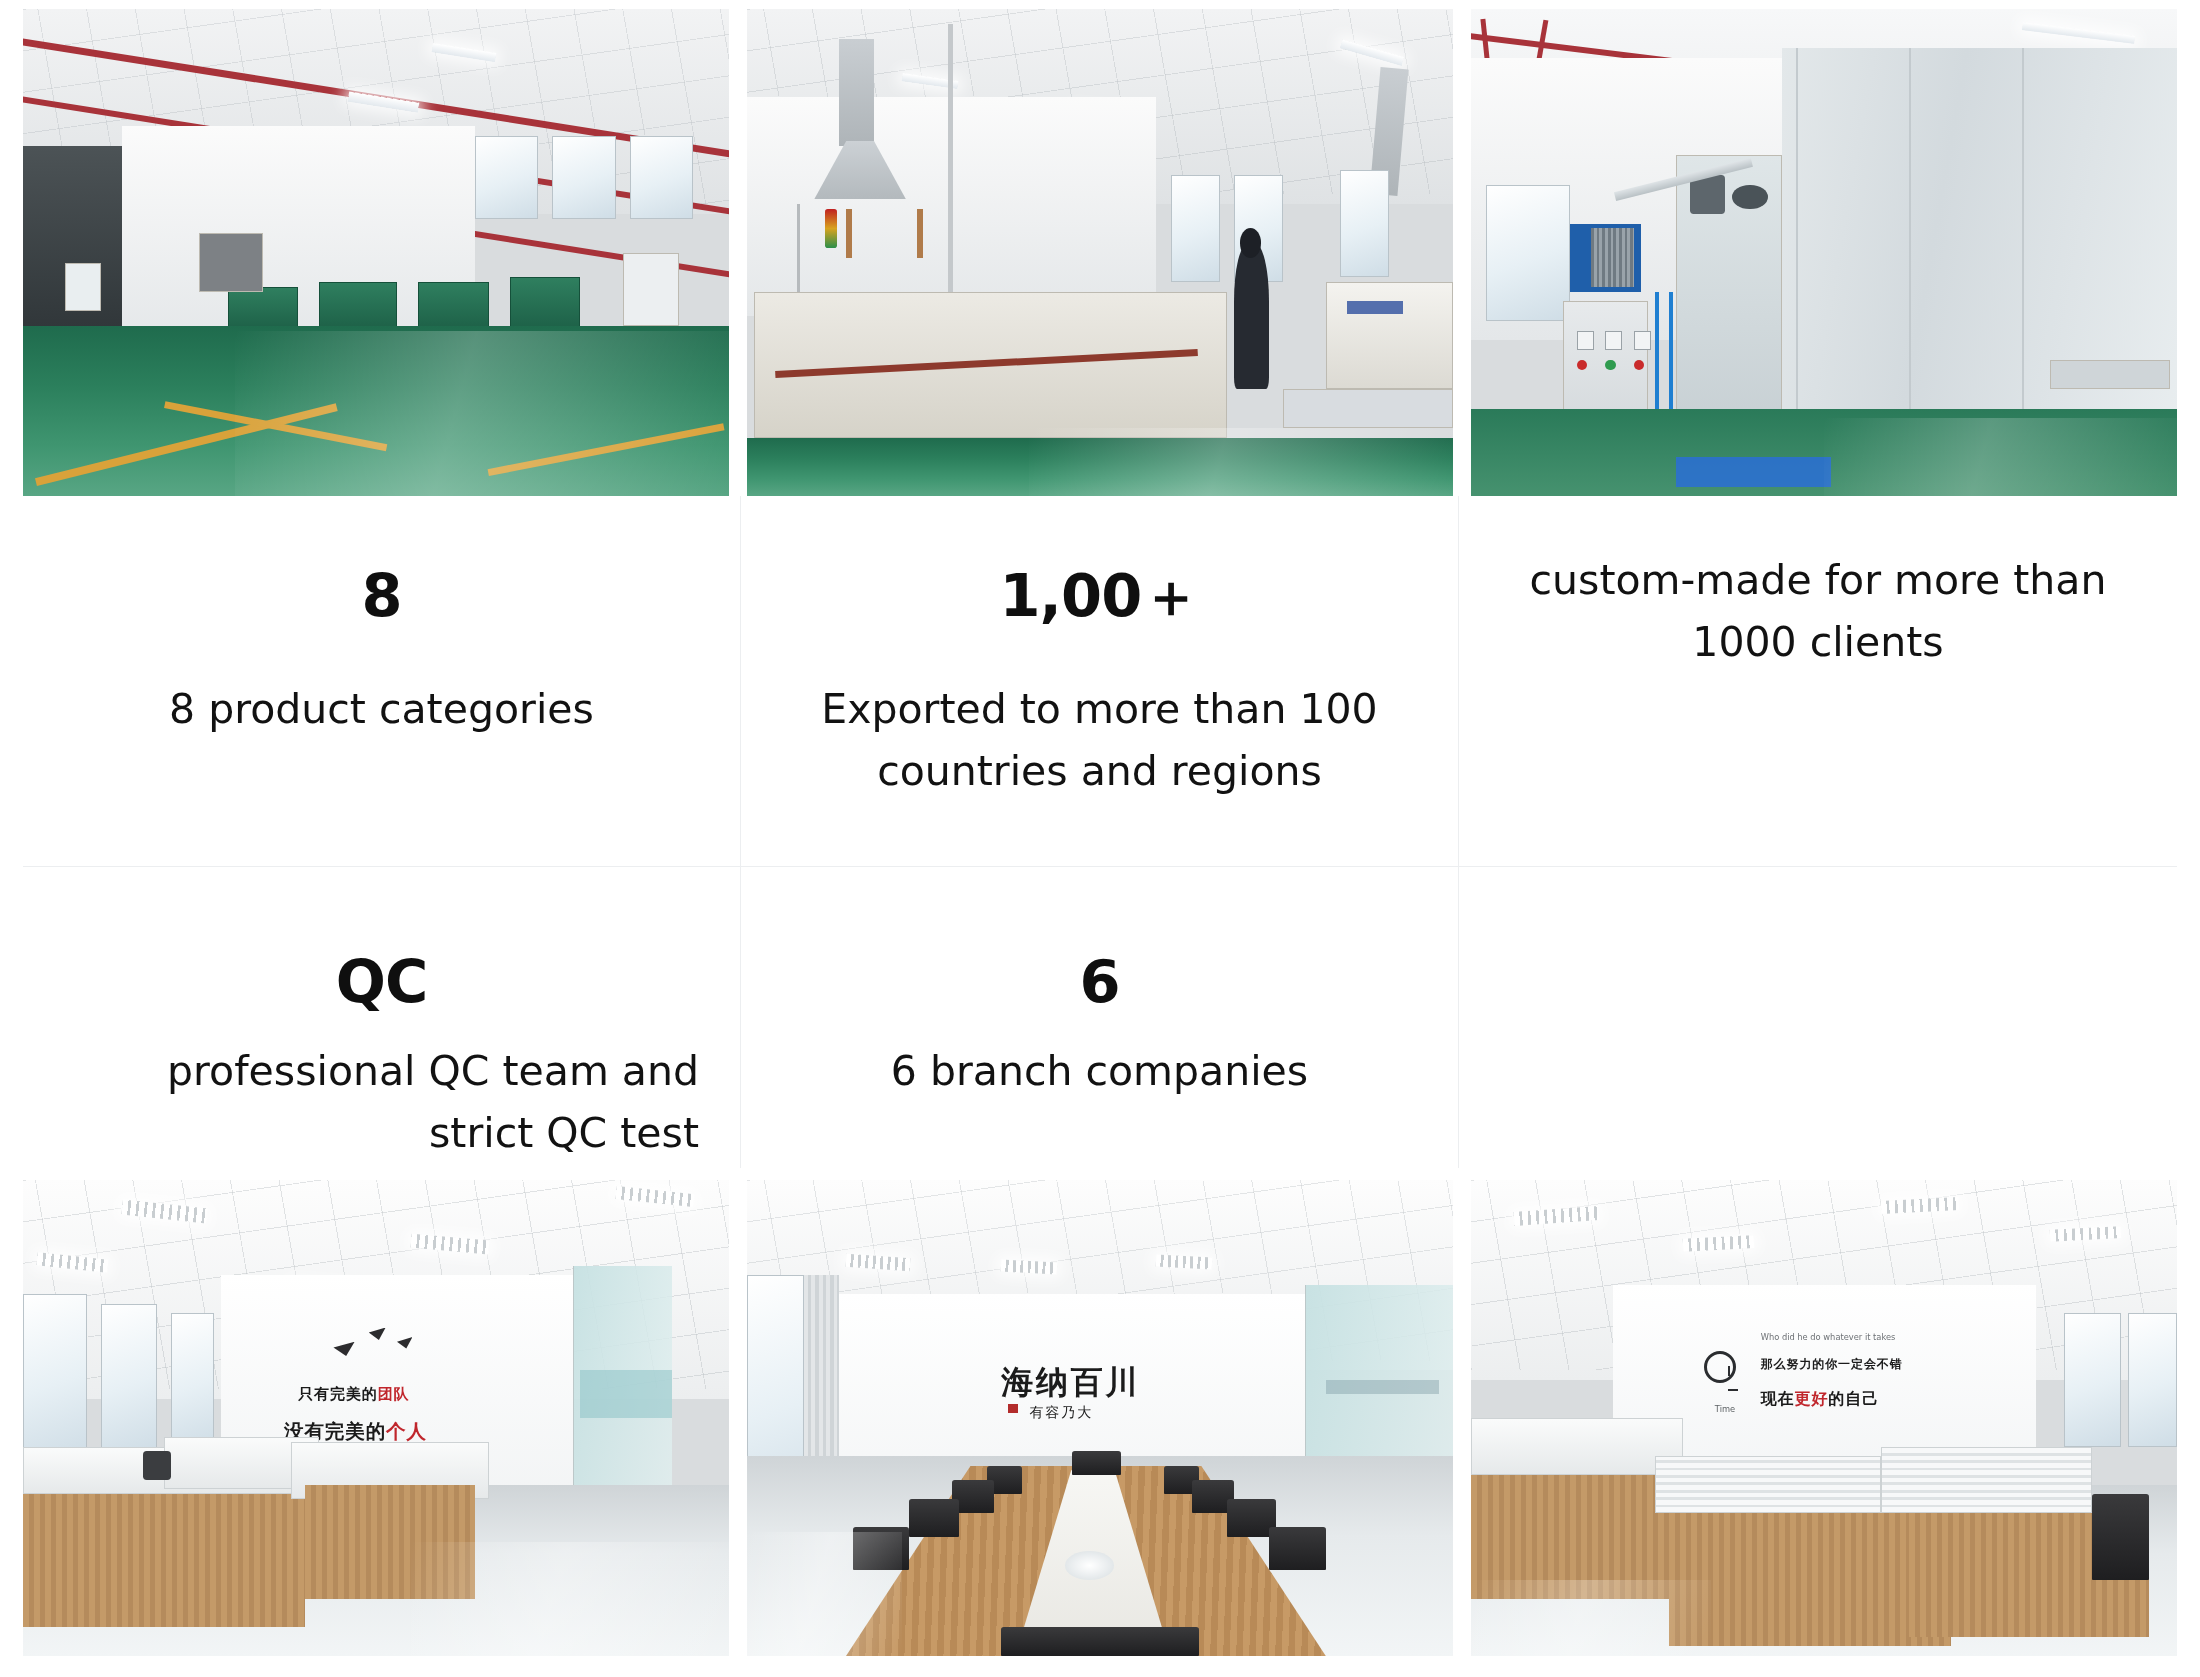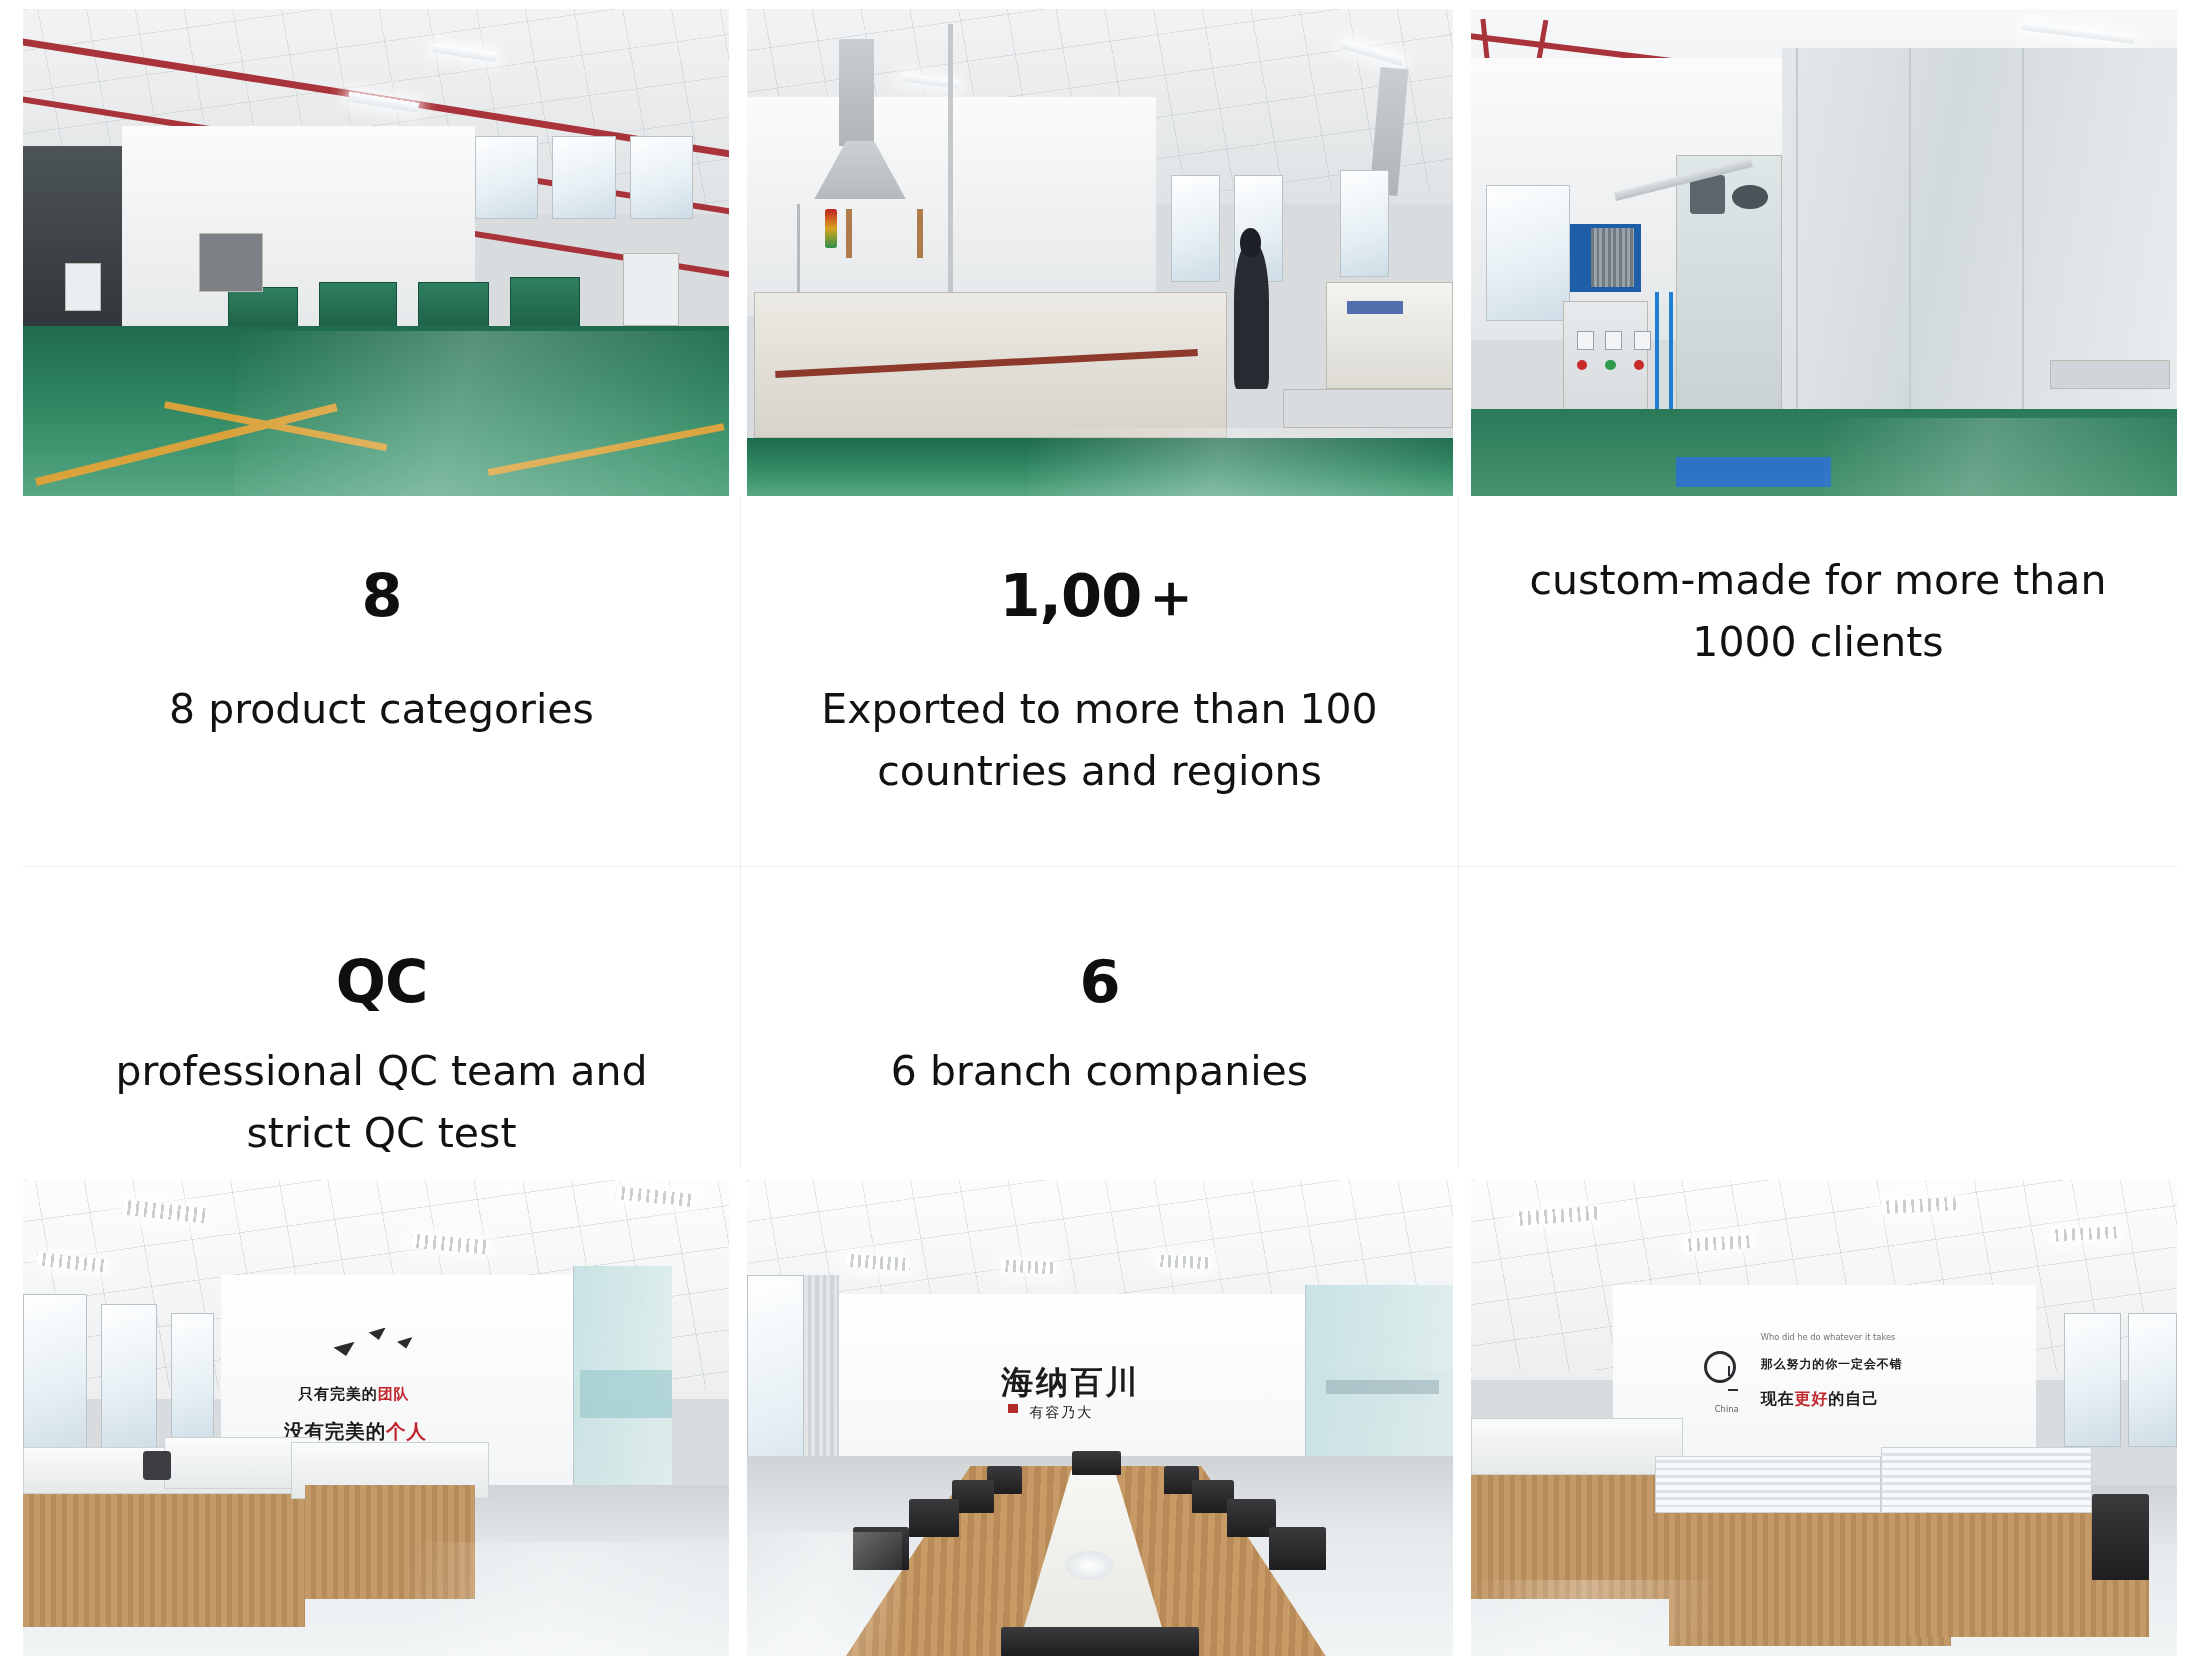--- a/index.html
+++ b/index.html
@@ -150,21 +150,21 @@
     text-align: center;
   }
 
   
   .cell.r1 .stat-value { margin-top: 70px; }
   .cell.r1 .stat-desc  { margin-top: 54px; }
   
   .cell.r2 .stat-value { margin-top: 85px; }
   .cell.r2 .stat-desc  { margin-top: 30px; }
 
-  .cell.align-left .stat-desc { text-align: center; }
+  .cell.align-left .stat-desc { text-align: right; }
 
   .badge-cell { align-items: center; }
   .badge-logo { margin-top: 24px; }
   .badge-label {
     margin-top: 16.7px;
     font-family: "DejaVu Sans", sans-serif;
     font-size: 43px;
     color: #121212;
     text-align: center;
     white-space: nowrap;
@@ -374,21 +374,21 @@
       <div class="window-pane" style="left:84%;top:28%;width:8%;height:28%;"></div>
       <div class="window-pane" style="left:93%;top:28%;width:7%;height:28%;"></div>
       <div style="position:absolute;left:33%;top:36%;width:32px;height:32px;border:3.7px solid #2b2d30;border-radius:50%;"></div>
       <div style="position:absolute;left:36.4%;top:39%;width:1.9px;height:10.2px;background:#2b2d30;"></div>
       <div style="position:absolute;left:36.4%;top:44%;width:9.3px;height:1.9px;background:#2b2d30;"></div>
       <div class="wall-text" style="left:41%;top:32%;font-size:8.3px;font-weight:normal;color:#6d7175;">Who did he do whatever it takes</div>
       <div class="wall-text" style="left:41%;top:37%;font-size:12px;letter-spacing:0.9px;">那么努力的你一定会不错</div>
       <div class="wall-text" style="left:41%;top:44%;font-size:16px;letter-spacing:0.9px;">
         <span>现在</span><span class="accent">更好</span><span>的自己</span>
       </div>
-      <div class="wall-text" style="left:34.5%;top:47%;font-size:8.3px;font-weight:normal;color:#5c6164;">China</div>
+      <div class="wall-text" style="left:34.5%;top:47%;font-size:8.3px;font-weight:normal;color:#5c6164;">Time</div>
       <div class="floor-tile" style="height:36%;"></div>
       <div class="partition" style="left:0;top:50%;width:30%;height:12%;"></div>
       <div class="desk-wood" style="left:0;top:62%;width:30%;height:26%;"></div>
       <div class="partition" style="left:26%;top:58%;width:32%;height:12%;background:repeating-linear-gradient(0deg,#f7f8f9 0 4.6px,#dee2e4 4.6px 7.4px);"></div>
       <div class="desk-wood" style="left:28%;top:70%;width:40%;height:28%;"></div>
       <div class="partition" style="left:58%;top:56%;width:30%;height:14%;background:repeating-linear-gradient(0deg,#f7f8f9 0 4.6px,#dee2e4 4.6px 7.4px);"></div>
       <div class="desk-wood" style="left:62%;top:70%;width:34%;height:26%;"></div>
       <div class="chair" style="left:88%;top:66%;width:8%;height:18%;"></div>
       <div class="sheen" style="left:0;top:84%;width:34%;height:16%;opacity:.5;"></div>
     </div>

